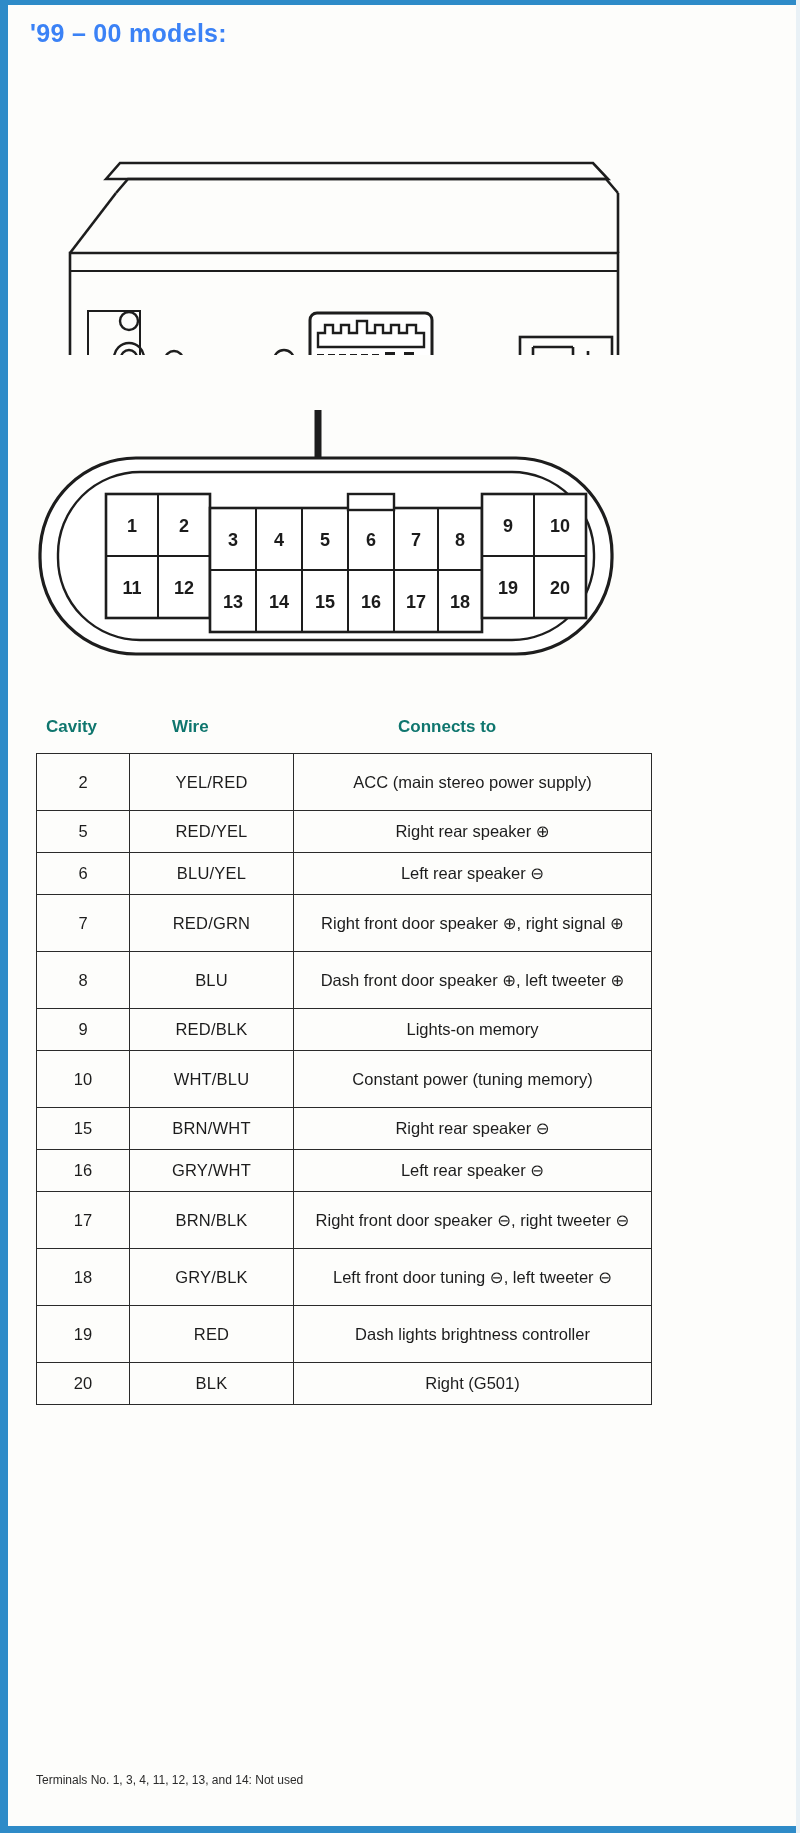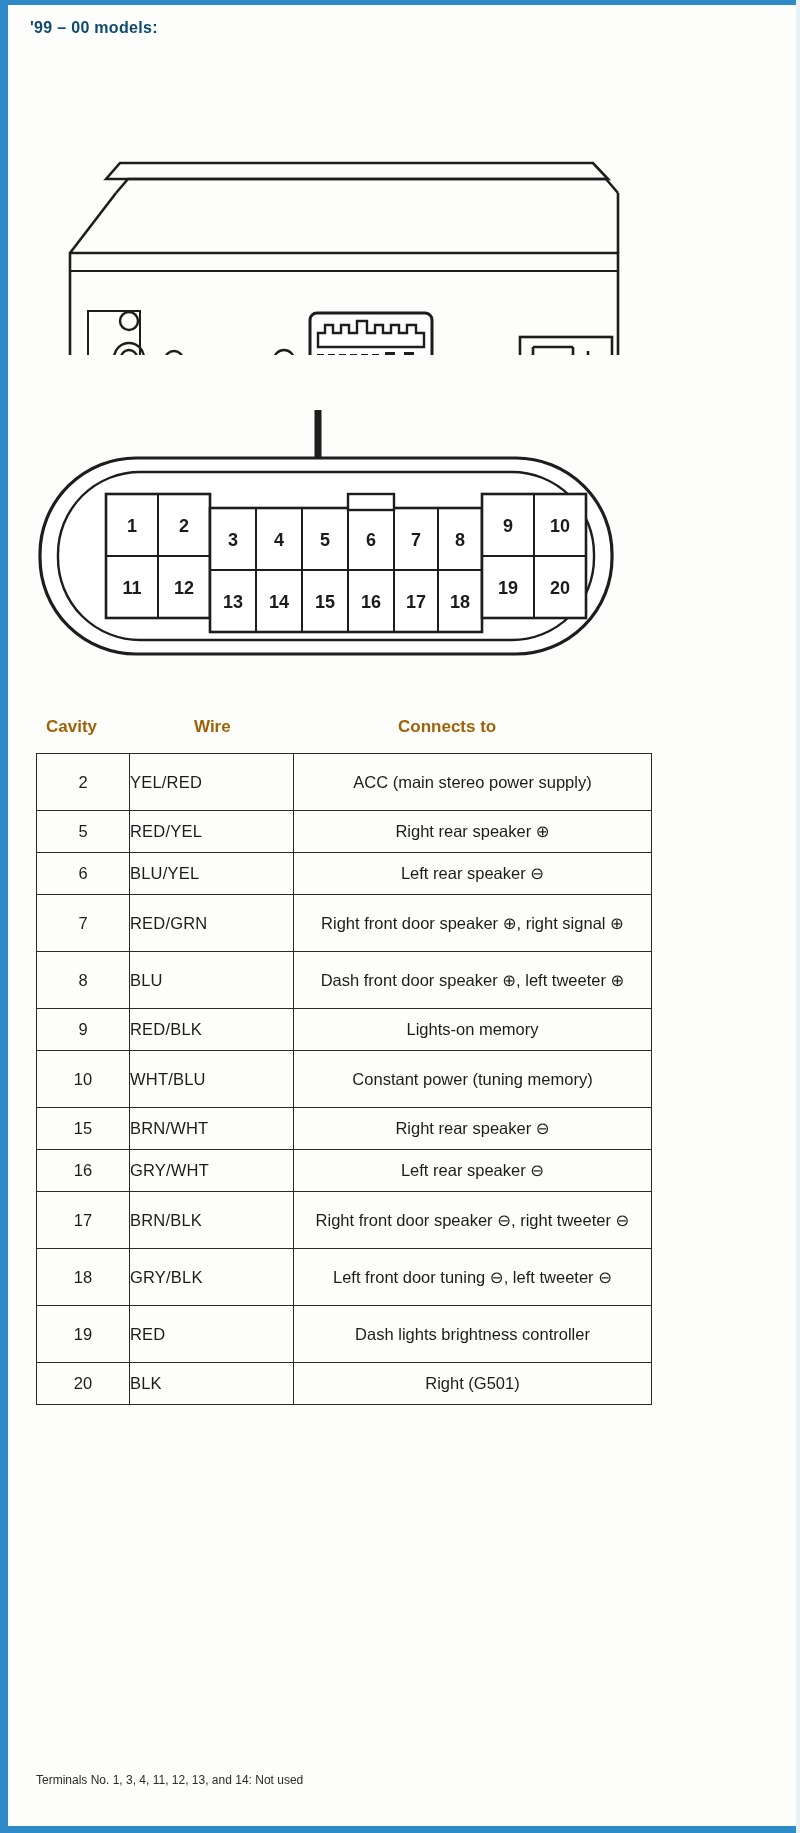--- a/index.html
+++ b/index.html
@@ -54,23 +54,23 @@
     position: absolute;
     left: 8px; top: 5px;
     width: 788px;
     height: 1821px;
   }
 
   .title {
     position: absolute;
     left: 22px;
     top: 14px;
-    font-size: 16px;
+    font-size: 25px;
     font-weight: bold;
-    color: #0c4a6e;
+    color: #3b82f6;
     letter-spacing: 0.3px;
   }
 
   .unit-wrap {
     position: absolute;
     left: 20px;
     top: 70px;
     width: 610px;
     height: 280px;
   }
@@ -87,25 +87,25 @@
     position: absolute;
     left: 28px;
     top: 712px;
     width: 612px;
     height: 34px;
   }
   .th {
     position: absolute;
     font-size: 17px;
     font-weight: bold;
-    color: #a16207;
+    color: #0f766e;
     top: 0;
   }
   .th-cavity { left: 10px; }
-  .th-wire   { left: 158px; }
+  .th-wire   { left: 136px; }
   .th-conn   { left: 362px; text-align: center; }
 
   table.pinout {
     position: absolute;
     left: 28px;
     top: 748px;
     width: 612px;
     border-collapse: collapse;
     table-layout: fixed;
   }
@@ -116,20 +116,21 @@
     vertical-align: middle;
     padding: 0;
   }
   td.c-cavity {
     width: 92px;
     text-align: center;
     font-size: 16px;
   }
   td.c-wire {
     width: 163px;
+    text-align: center;
     font-size: 16px;
     letter-spacing: 0.2px;
   }
   td.c-conn {
     width: 357px;
     text-align: center;
     padding: 7px 10px 7px 14px;
     line-height: 1.27;
   }
   tr.r1 td { height: 56px; }

